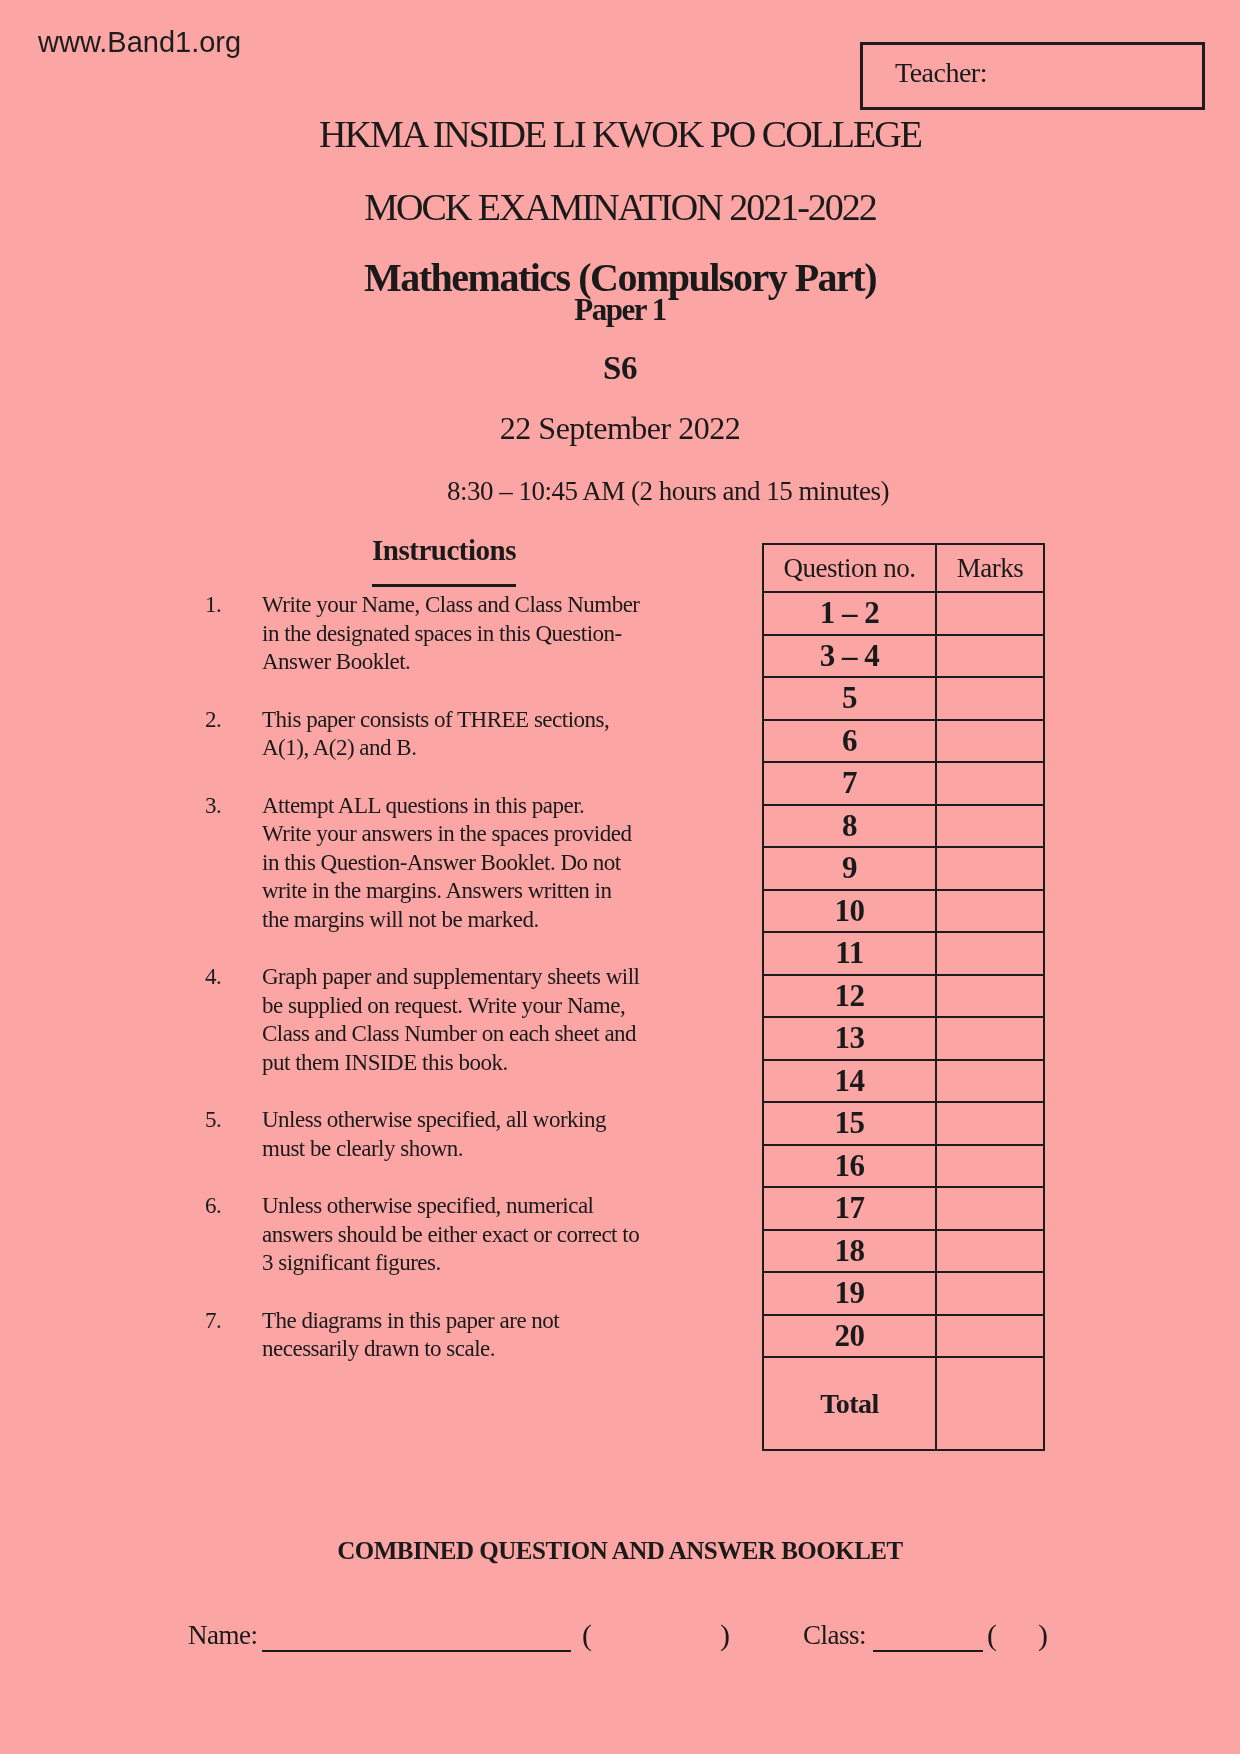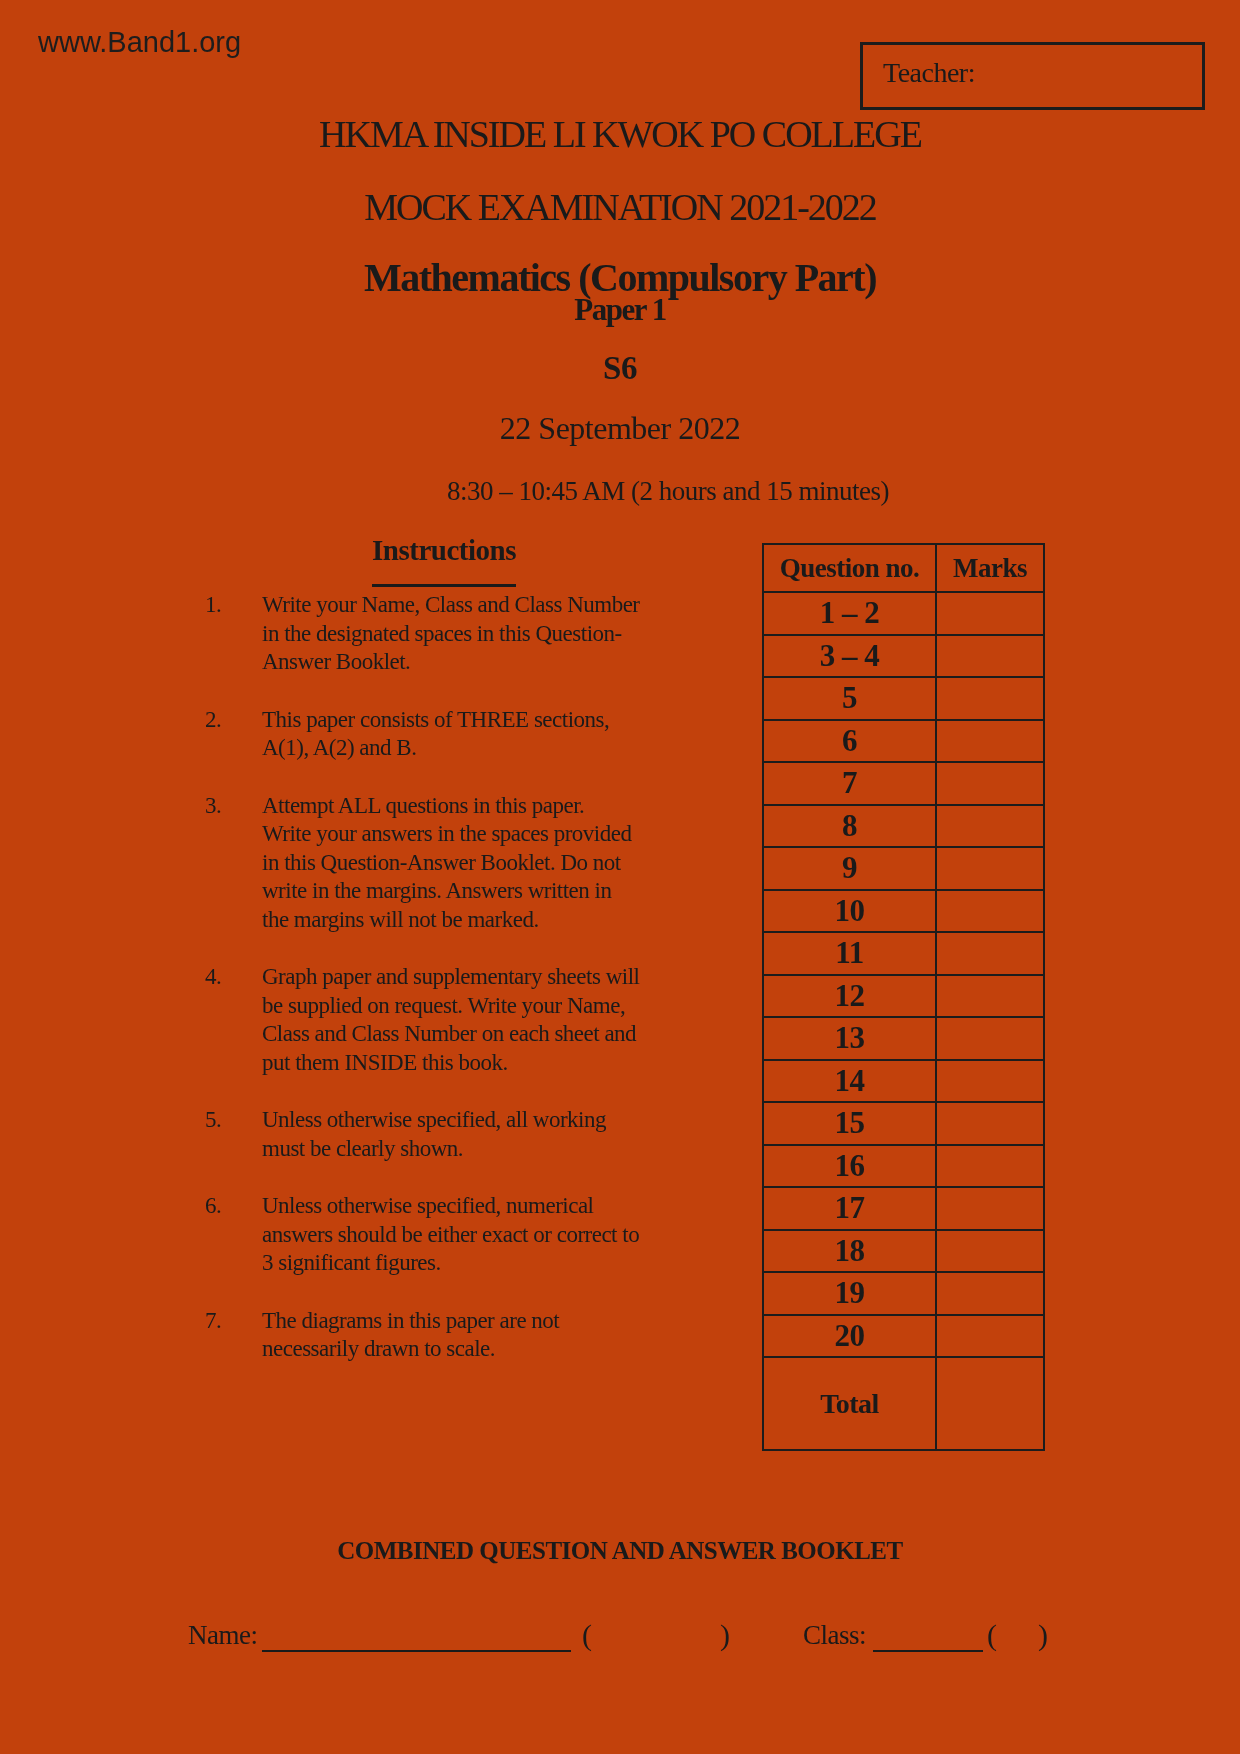--- a/index.html
+++ b/index.html
@@ -1,30 +1,30 @@
 <!DOCTYPE html>
 <html><head>
 <meta charset="utf-8">
 <style>
   html,body{margin:0;padding:0;background:#e8e8e8;}
   .page{
     position:relative;width:1240px;height:1754px;margin:0 auto;
-    background:#c2410c;color:#1a1a1a;
+    background:#fca5a5;color:#1a1a1a;
     font-family:"Liberation Serif","DejaVu Serif",serif;
     overflow:hidden;letter-spacing:-0.5px;
   }
   .watermark{
     position:absolute;left:38px;top:26px;
     font-family:"Liberation Sans","DejaVu Sans",sans-serif;
     font-size:29px;letter-spacing:0;color:#1d1d1d;
   }
   .teacher-box{
     position:absolute;left:860px;top:42px;width:345px;height:68px;
     border:3px solid #1c1c1c;box-sizing:border-box;
-    padding:12px 0 0 20px;font-size:28px;
+    padding:12px 0 0 32px;font-size:28px;
   }
   .cline{position:absolute;left:0;width:100%;text-align:center;white-space:nowrap;}
   .t-school{top:112px;font-size:38px;letter-spacing:-2px;}
   .t-mock{top:185px;font-size:38px;letter-spacing:-2px;}
   .t-subject{top:254px;font-size:40px;font-weight:bold;letter-spacing:-1.5px;}
   .t-paper{top:292px;font-size:31px;font-weight:bold;letter-spacing:-1.5px;}
   .t-s6{top:350px;font-size:33px;font-weight:bold;}
   .t-date{top:410px;font-size:32px;}
   .t-time{top:476px;font-size:27px;padding-left:48px;}
   .instructions{position:absolute;left:205px;top:534px;width:478px;}
@@ -38,21 +38,21 @@
   .ins-num{width:57px;flex:none;}
   .ins-text{white-space:pre-line;flex:1;}
   table.marks{
     position:absolute;left:762px;top:543px;
     border-collapse:collapse;table-layout:fixed;
     font-size:31px;letter-spacing:-0.5px;
   }
   table.marks th,table.marks td{
     border:2px solid #1c1c1c;text-align:center;vertical-align:middle;padding:0;font-weight:bold;
   }
-  table.marks thead th{height:46px;font-size:27px;font-weight:bold;}
+  table.marks thead th{height:46px;font-size:27px;font-weight:normal;}
   table.marks tbody.qrows td{height:40.5px;}
   table.marks tbody.trow td{height:91px;font-size:28px;font-weight:bold;}
   .booklet-title{
     position:absolute;top:1537px;left:0;width:100%;text-align:center;
     font-size:25px;font-weight:bold;letter-spacing:-0.5px;
   }
   .name-line{position:absolute;top:1620px;left:0;width:100%;height:44px;font-size:27px;}
   .name-line .lab{position:absolute;top:0;}
   .name-line .blank{position:absolute;top:0;height:30px;border-bottom:2px solid #1a1a1a;}
   .name-line .paren{position:absolute;top:-2px;font-size:30px;}

